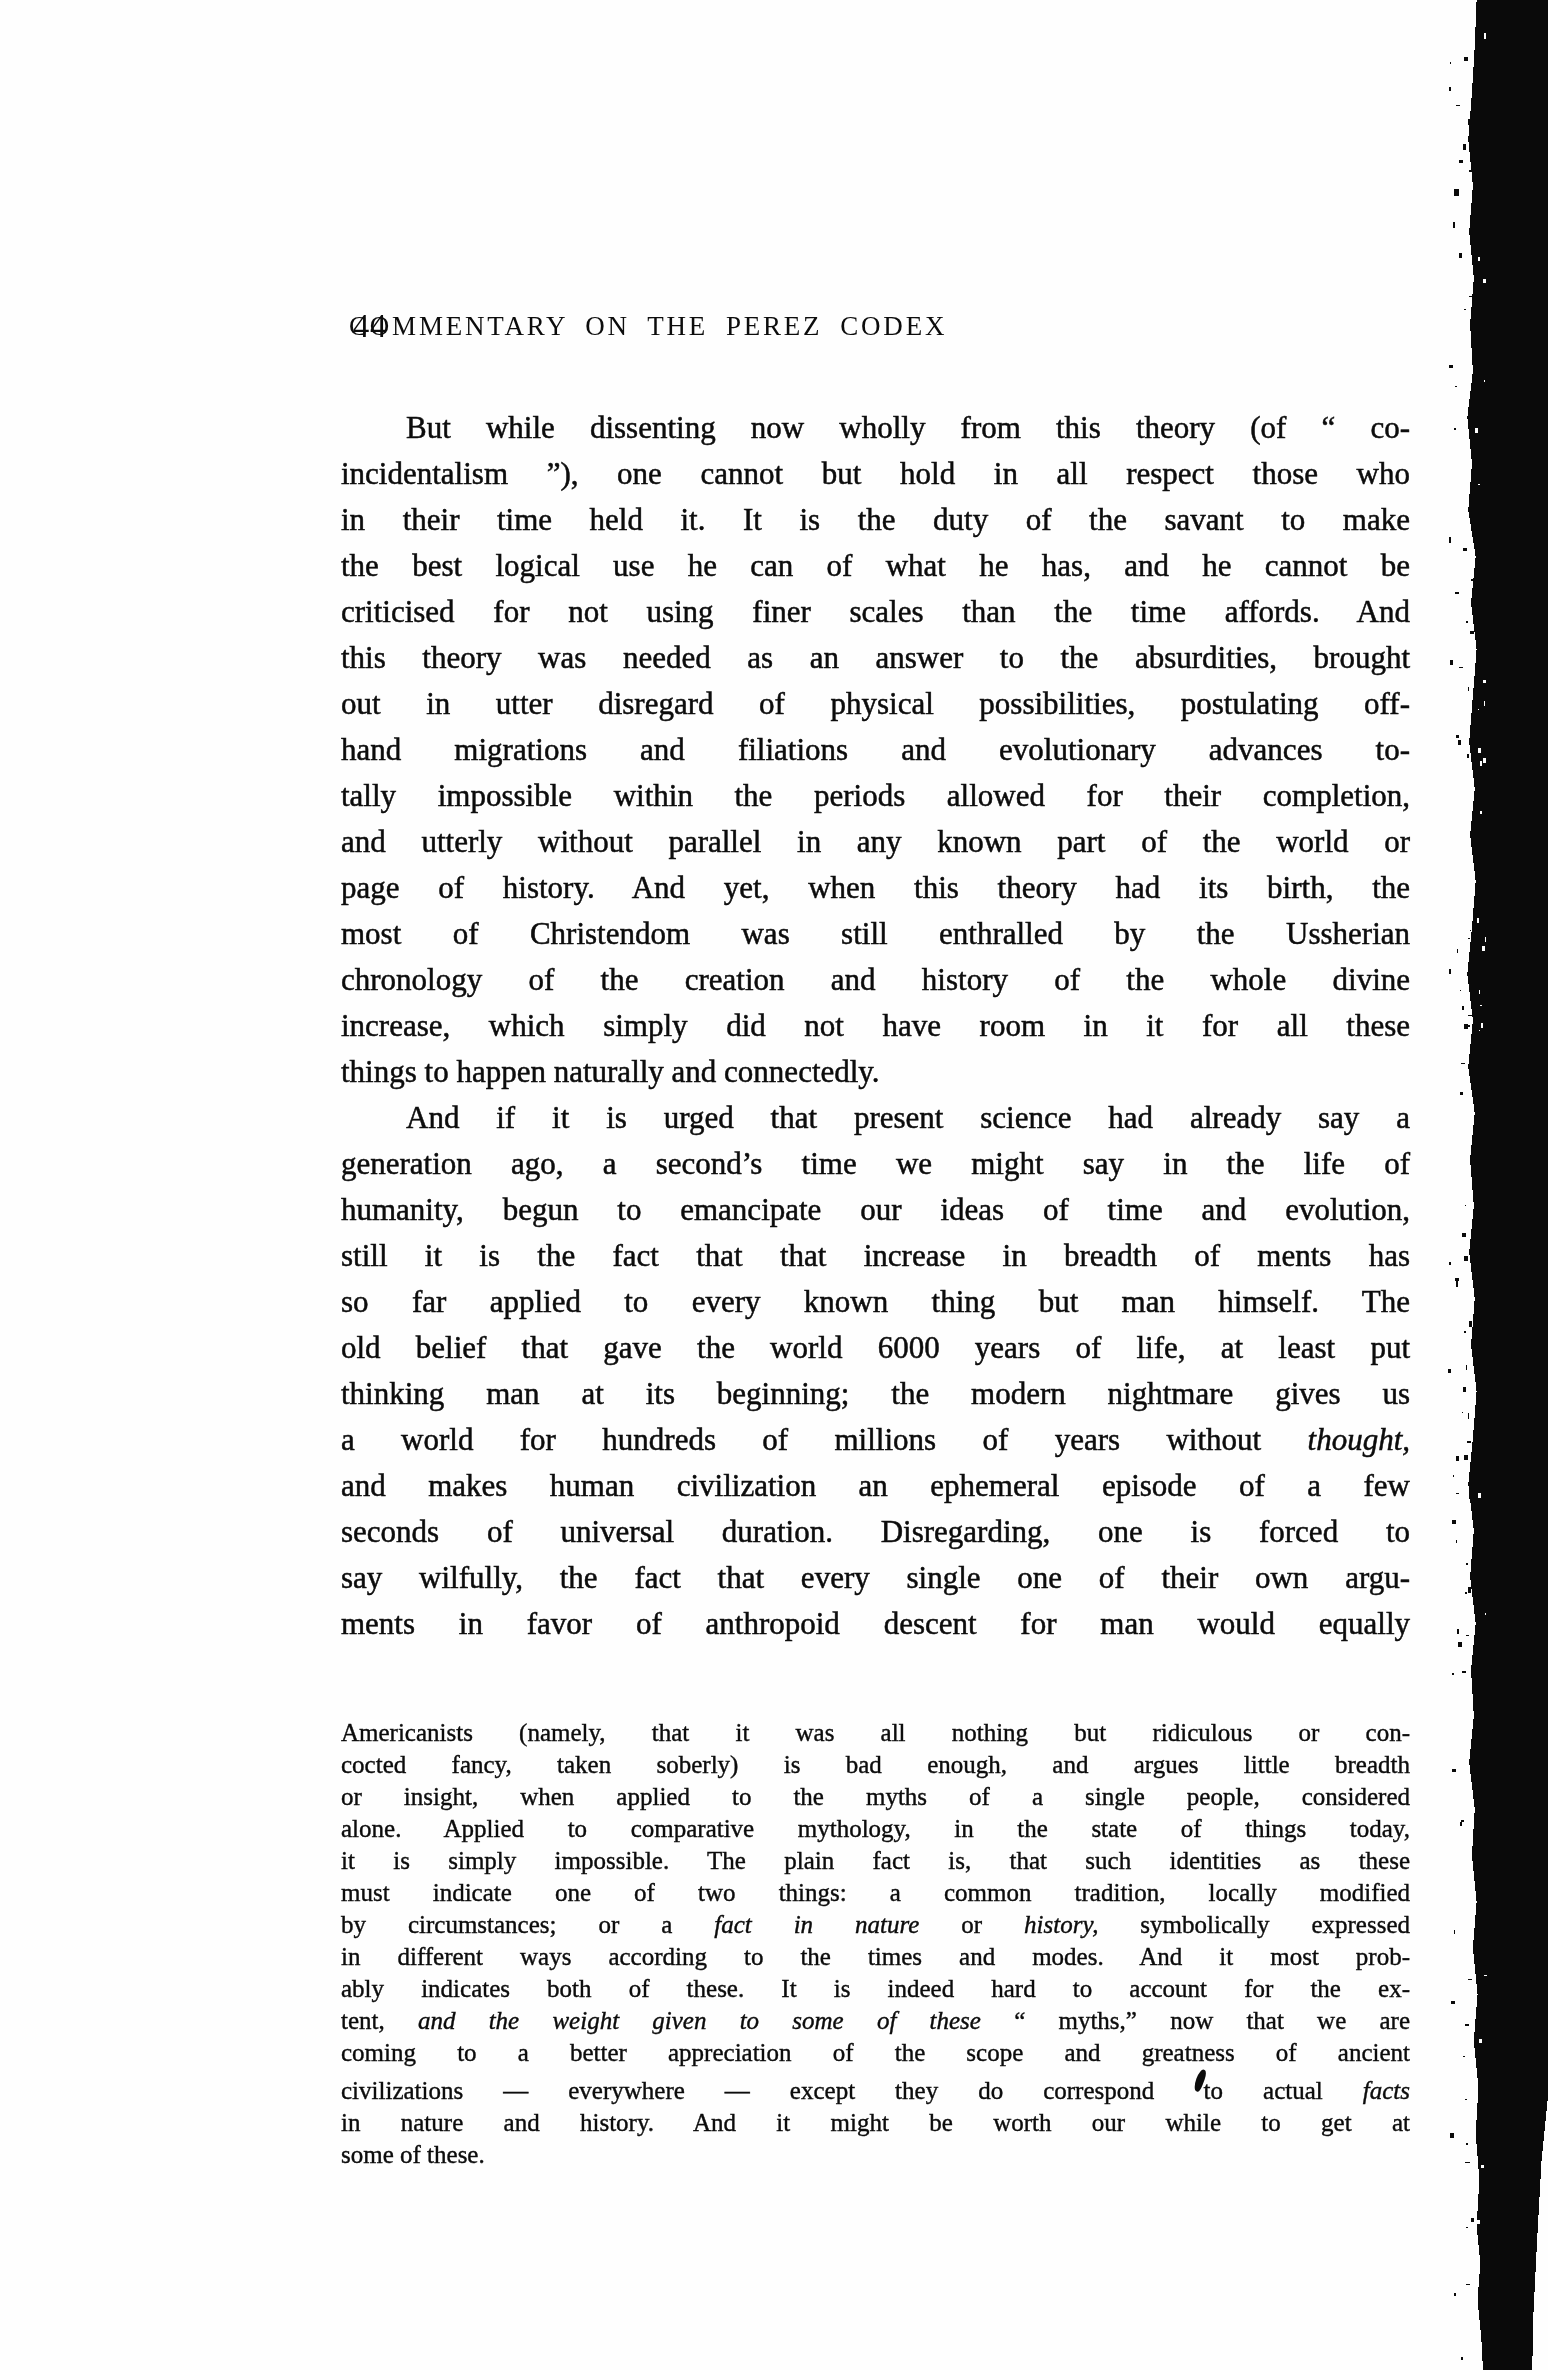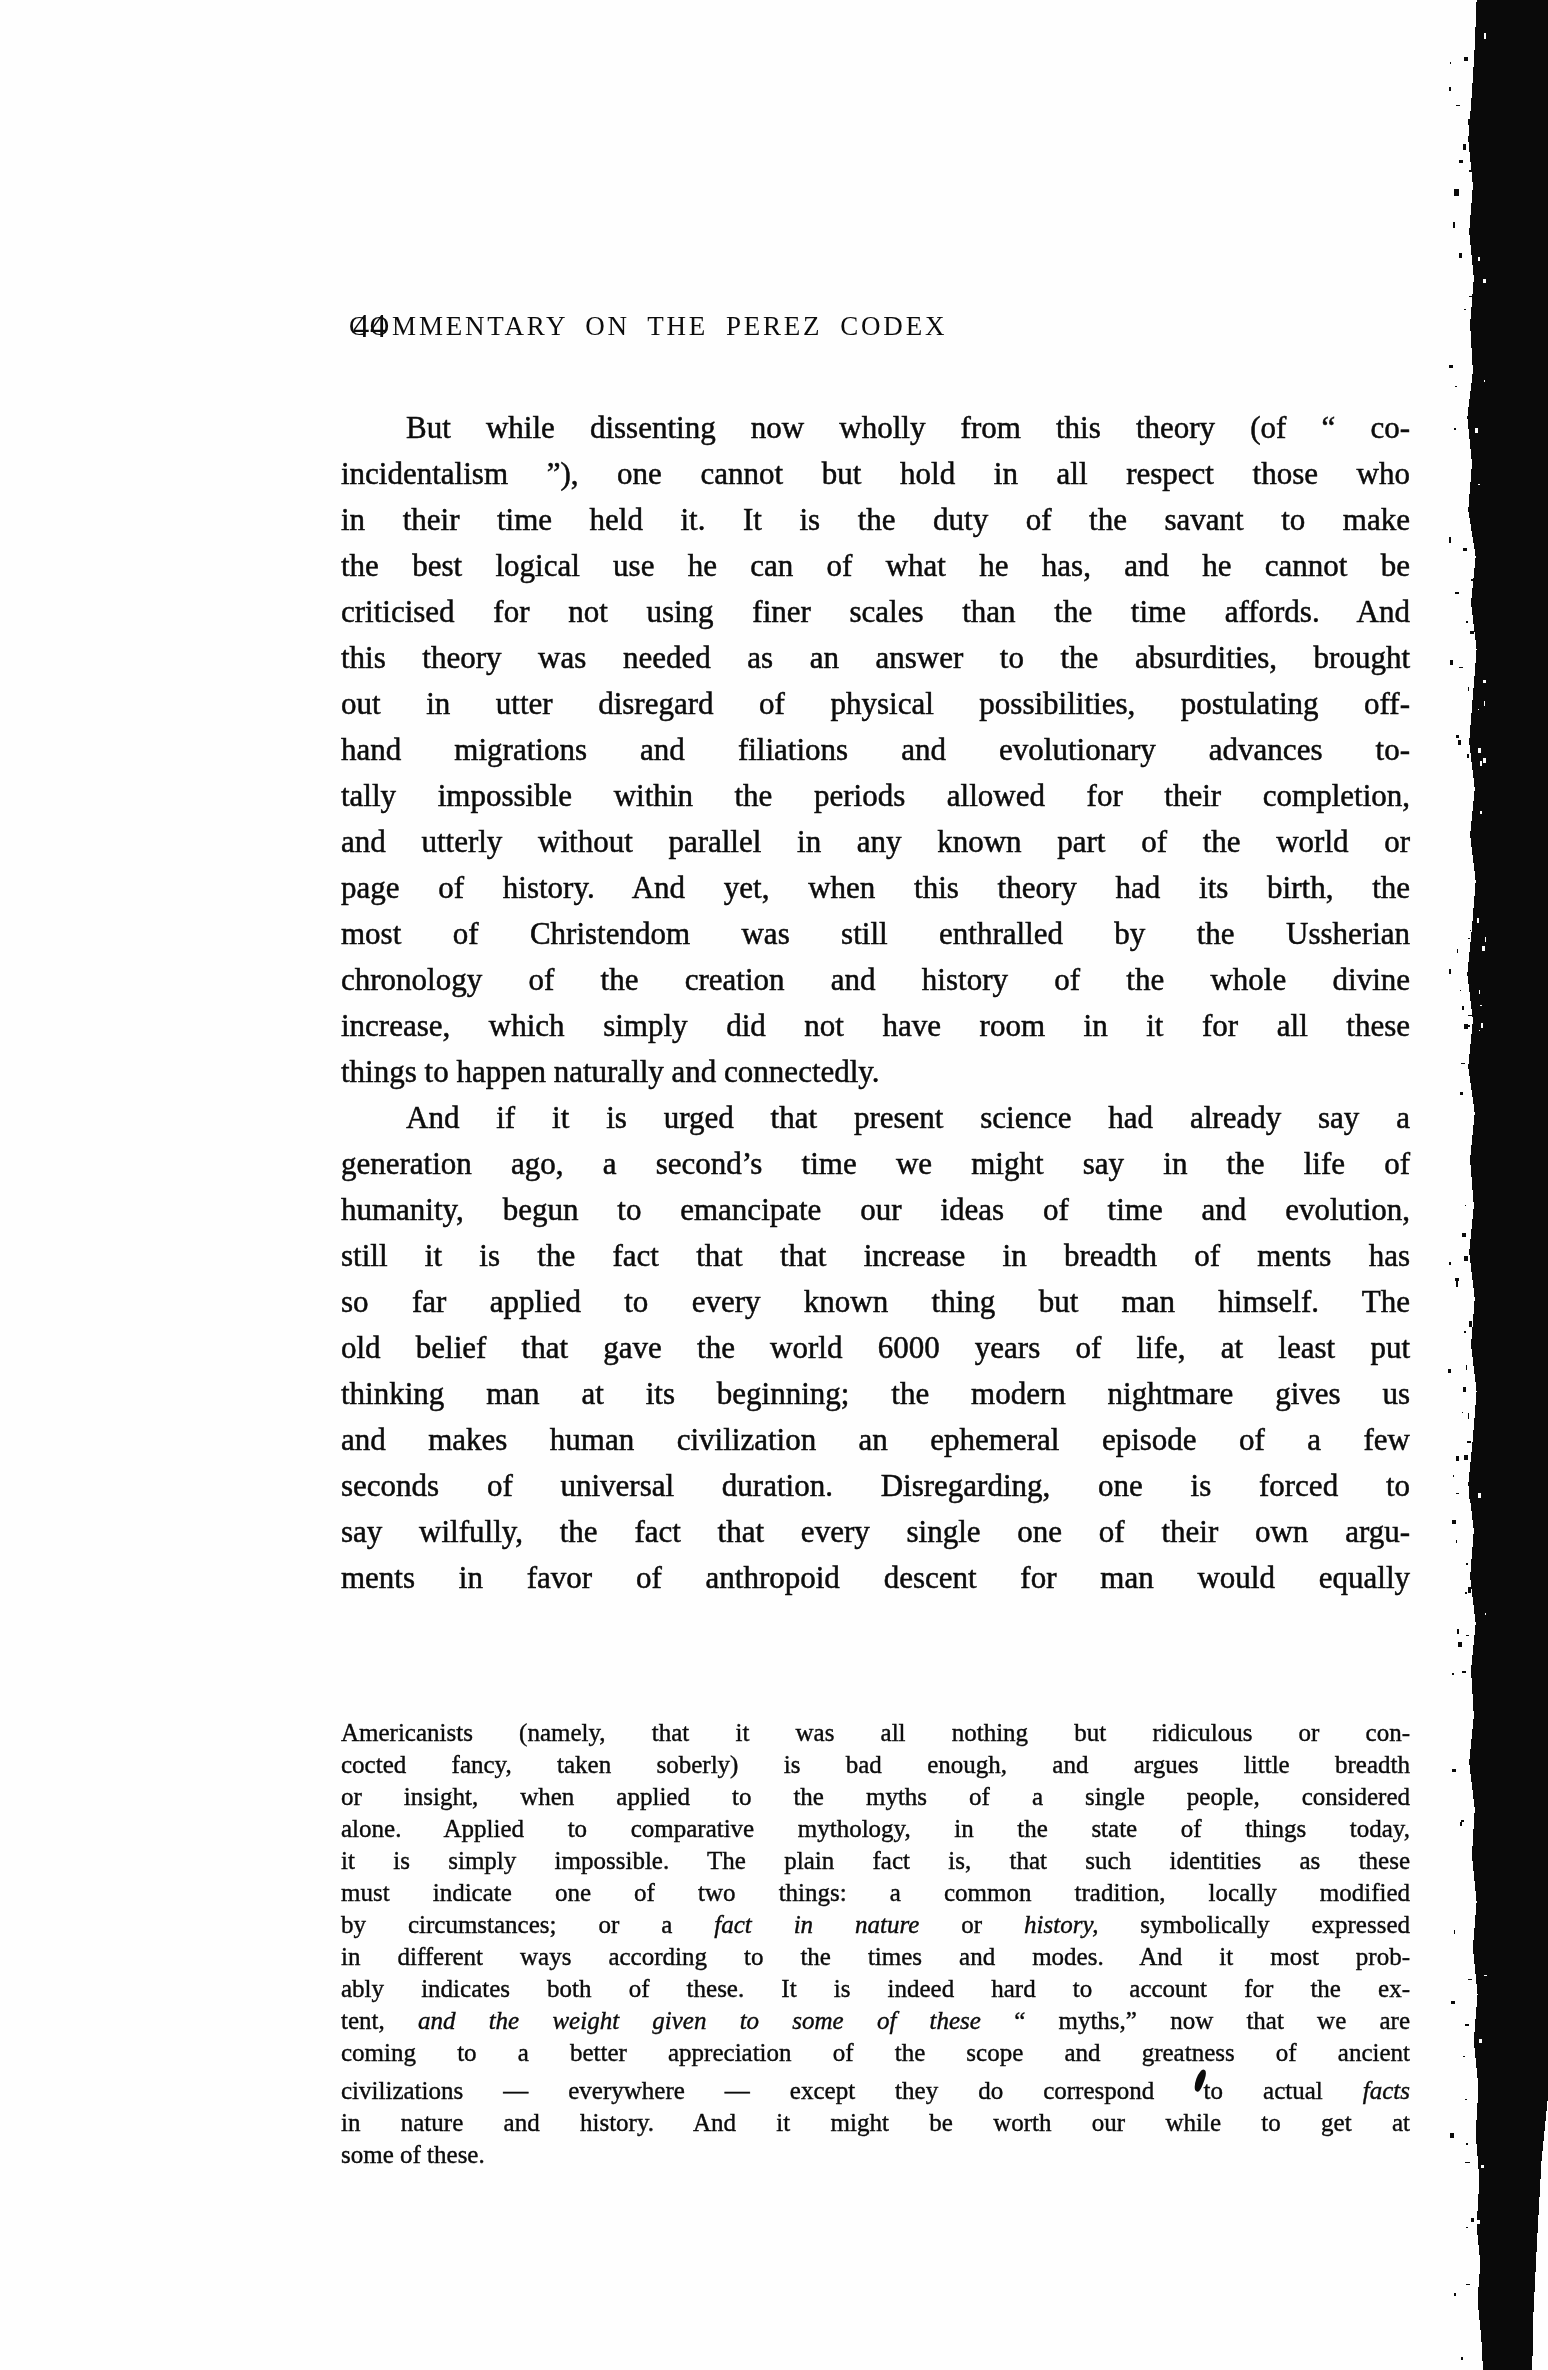--- a/index.html
+++ b/index.html
@@ -86,20 +86,21 @@
         <div class="body-line flush">things to happen naturally and connectedly.</div>
       </div>
       <div>
         <div class="body-line indent">And if it is urged that present science had already say a</div>
         <div class="body-line">generation ago, a second’s time we might say in the life of</div>
         <div class="body-line">humanity, begun to emancipate our ideas of time and evolution,</div>
         <div class="body-line">still it is the fact that that increase in breadth of ments has</div>
         <div class="body-line">so far applied to every known thing but man himself.  The</div>
         <div class="body-line">old belief that gave the world 6000 years of life, at least put</div>
         <div class="body-line">thinking man at its beginning; the modern nightmare gives us</div>
+        <div class="body-line">a world for hundreds of millions of years without <i>thought,</i></div>
         <div class="body-line">and makes human civilization an ephemeral episode of a few</div>
         <div class="body-line">seconds of universal duration.  Disregarding, one is forced to</div>
         <div class="body-line">say wilfully, the fact that every single one of their own argu-</div>
         <div class="body-line">ments in favor of anthropoid descent for man would equally</div>
       </div>
     </main>
 
   <section class="footnote" id="footnote">
       <div class="fn-line">Americanists (namely, that it was all nothing but ridiculous or con-</div>
       <div class="fn-line">cocted fancy, taken soberly) is bad enough, and argues little breadth</div>

